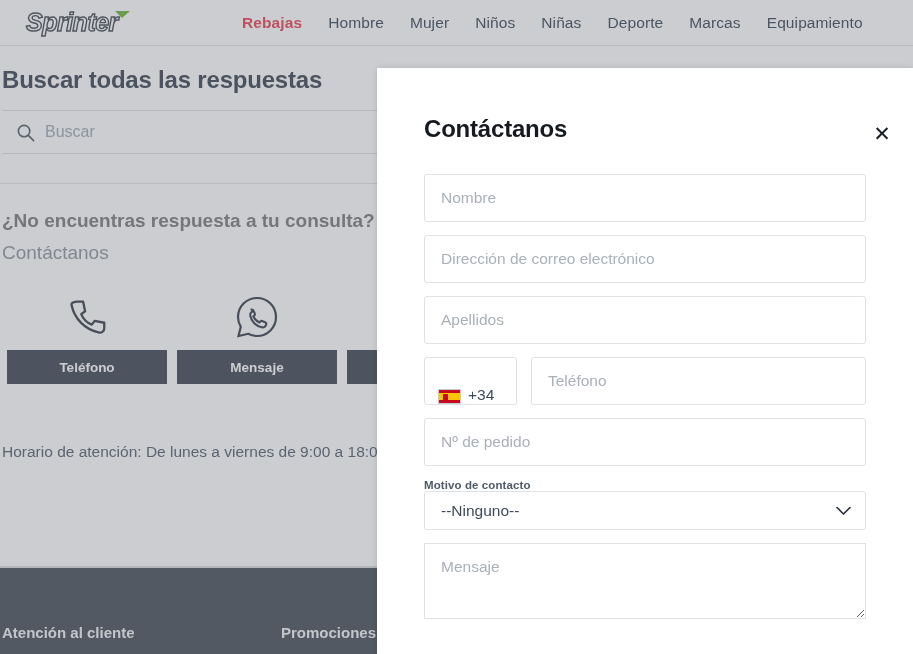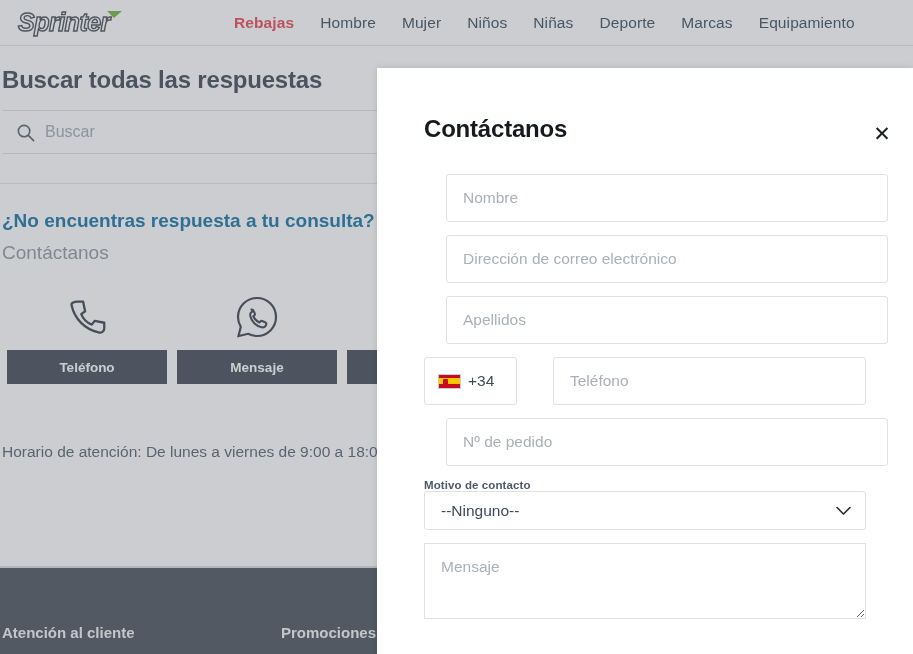--- a/index.html
+++ b/index.html
@@ -21,21 +21,21 @@
     background: rgba(119,124,131,0.38);
     pointer-events: none;
     z-index: 50;
   }
 
   
   #site-header {
     position: absolute; top: 0; left: 0; right: 0; height: 46px;
     background: #ffffff;
     border-bottom: 1px solid #e3e3e3;
-    display: flex; align-items: center;
+    display: flex; align-items: center; padding-left: 8px;
   }
   .logo {
     margin-left: 14px; width: 168px; height: 34px;
     display: flex; align-items: center;
   }
   .logo svg { display: block; }
   nav.mainnav {
     display: flex; align-items: center; gap: 26px;
     margin-left: 52px;
     justify-content: flex-end;
@@ -72,21 +72,21 @@
   }
   #search-input::placeholder { color: #9aa4b0; }
 
   
   #contact-section {
     position: absolute; top: 184px; left: 0; right: 0; bottom: 90px;
     background: #ffffff;
   }
   #nofind-title {
     position: absolute; top: 26px; left: 2px;
-    font-size: 19px; font-weight: 700; color: #0369a1;
+    font-size: 19px; font-weight: 700; color: #737373;
     white-space: nowrap;
   }
   #nofind-sub {
     position: absolute; top: 58px; left: 2px;
     font-size: 19px; color: #8a9099; font-weight: 400;
     white-space: nowrap;
   }
   #channels {
     position: absolute; top: 100px; left: 2px;
     display: flex; gap: 0;
@@ -148,28 +148,27 @@
   .field {
     width: 100%; height: 48px;
     border: 1px solid #dfe1e4; border-radius: 3px;
     background: #fff;
     font-size: 15.5px; color: #1d4ed8;
     padding: 0 16px;
     outline: none;
     margin-bottom: 13px;
     font-family: "Liberation Sans", sans-serif;
     display: block;
-    margin-left: 22px;
   }
   .field::placeholder { color: #aab0b8; }
   .phone-row { display: flex; gap: 14px; margin-bottom: 13px; }
   #phone-prefix {
     width: 93px; height: 48px;
     border: 1px solid #dfe1e4; border-radius: 3px;
-    display: flex; align-items: center; gap: 7px;
+    display: flex; align-items: flex-end; gap: 7px;
     padding-left: 13px; cursor: pointer; background: #fff;
   }
   #prefix-code { font-size: 15.5px; color: #3d4b5c; }
   #phone-input {
     flex: 1; height: 48px; margin-bottom: 0;
   }
   .select-label {
     font-size: 11.5px; color: #4f5a68; font-weight: 700;
     display: block; letter-spacing: .1px;
   }

